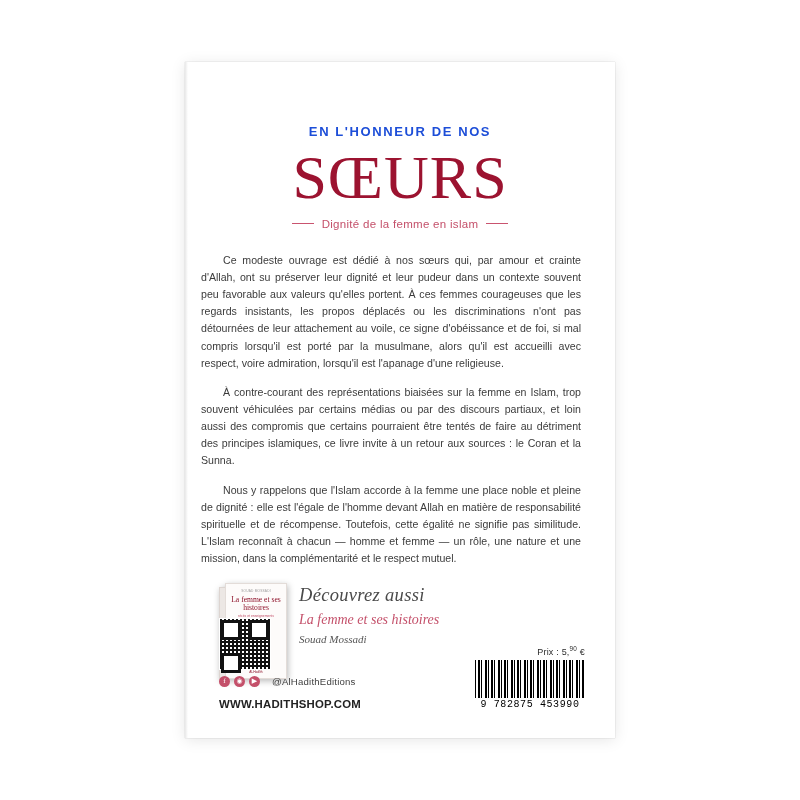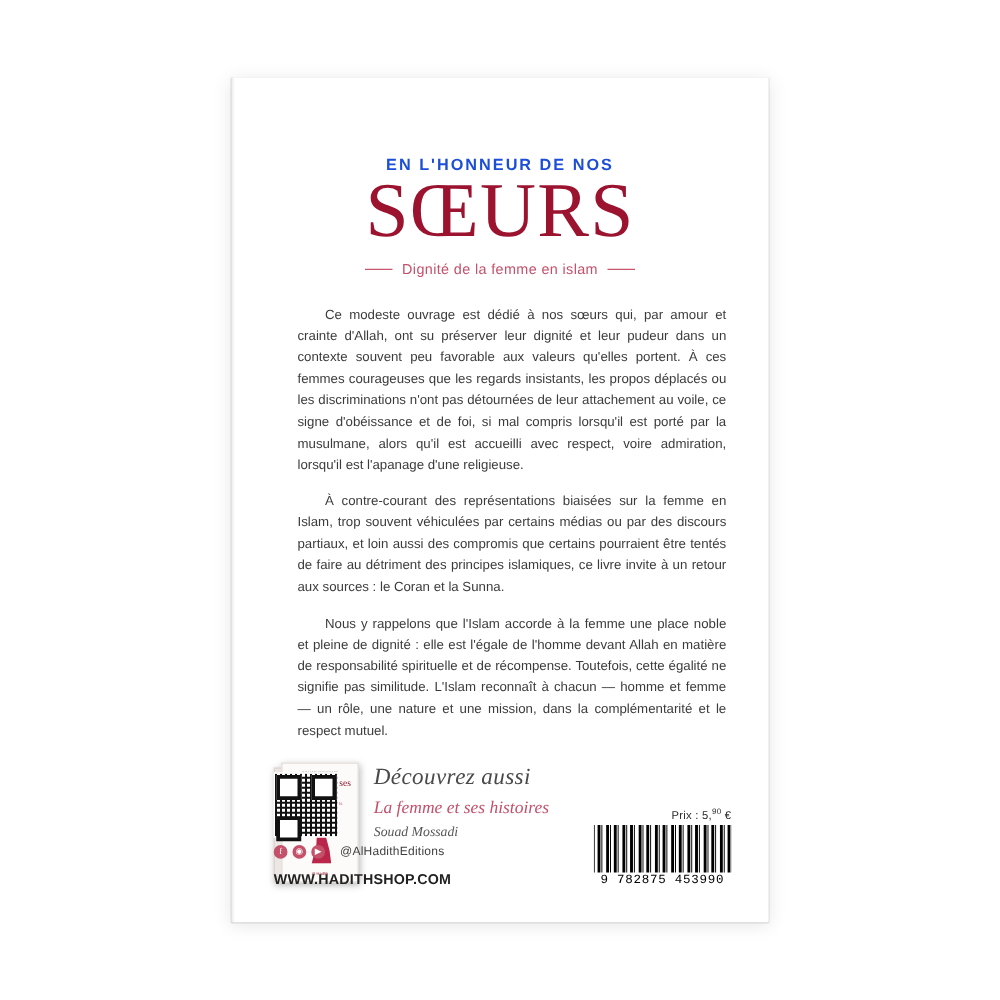--- a/index.html
+++ b/index.html
@@ -42,21 +42,21 @@
     font-size: 13px;
     letter-spacing: 1.6px;
     font-weight: 600;
   }
   .main-title {
     color: #9c1330;
     font-family: "Liberation Serif", serif;
     font-size: 62px;
     line-height: 0.98;
     letter-spacing: 1px;
-    margin-top: 0;
+    margin-top: 8px;
     font-weight: 400;
   }
   .subtitle-row {
     display: flex;
     align-items: center;
     justify-content: center;
     gap: 8px;
     margin-top: 10px;
     text-align: right;
   }
@@ -67,21 +67,21 @@
     display: inline-block;
   }
   .subtitle {
     color: #c4506a;
     font-size: 11.5px;
     letter-spacing: 0.3px;
   }
 
   
   .body-text {
-    margin: 22px 34px 0 53px;
+    margin: 22px 34px 0 16px;
     color: #3b3b3b;
     font-size: 10.6px;
     line-height: 1.62;
     text-align: justify;
   }
   .body-text p {
     margin: 0 0 12px 0;
     text-indent: 22px;
   }
 

